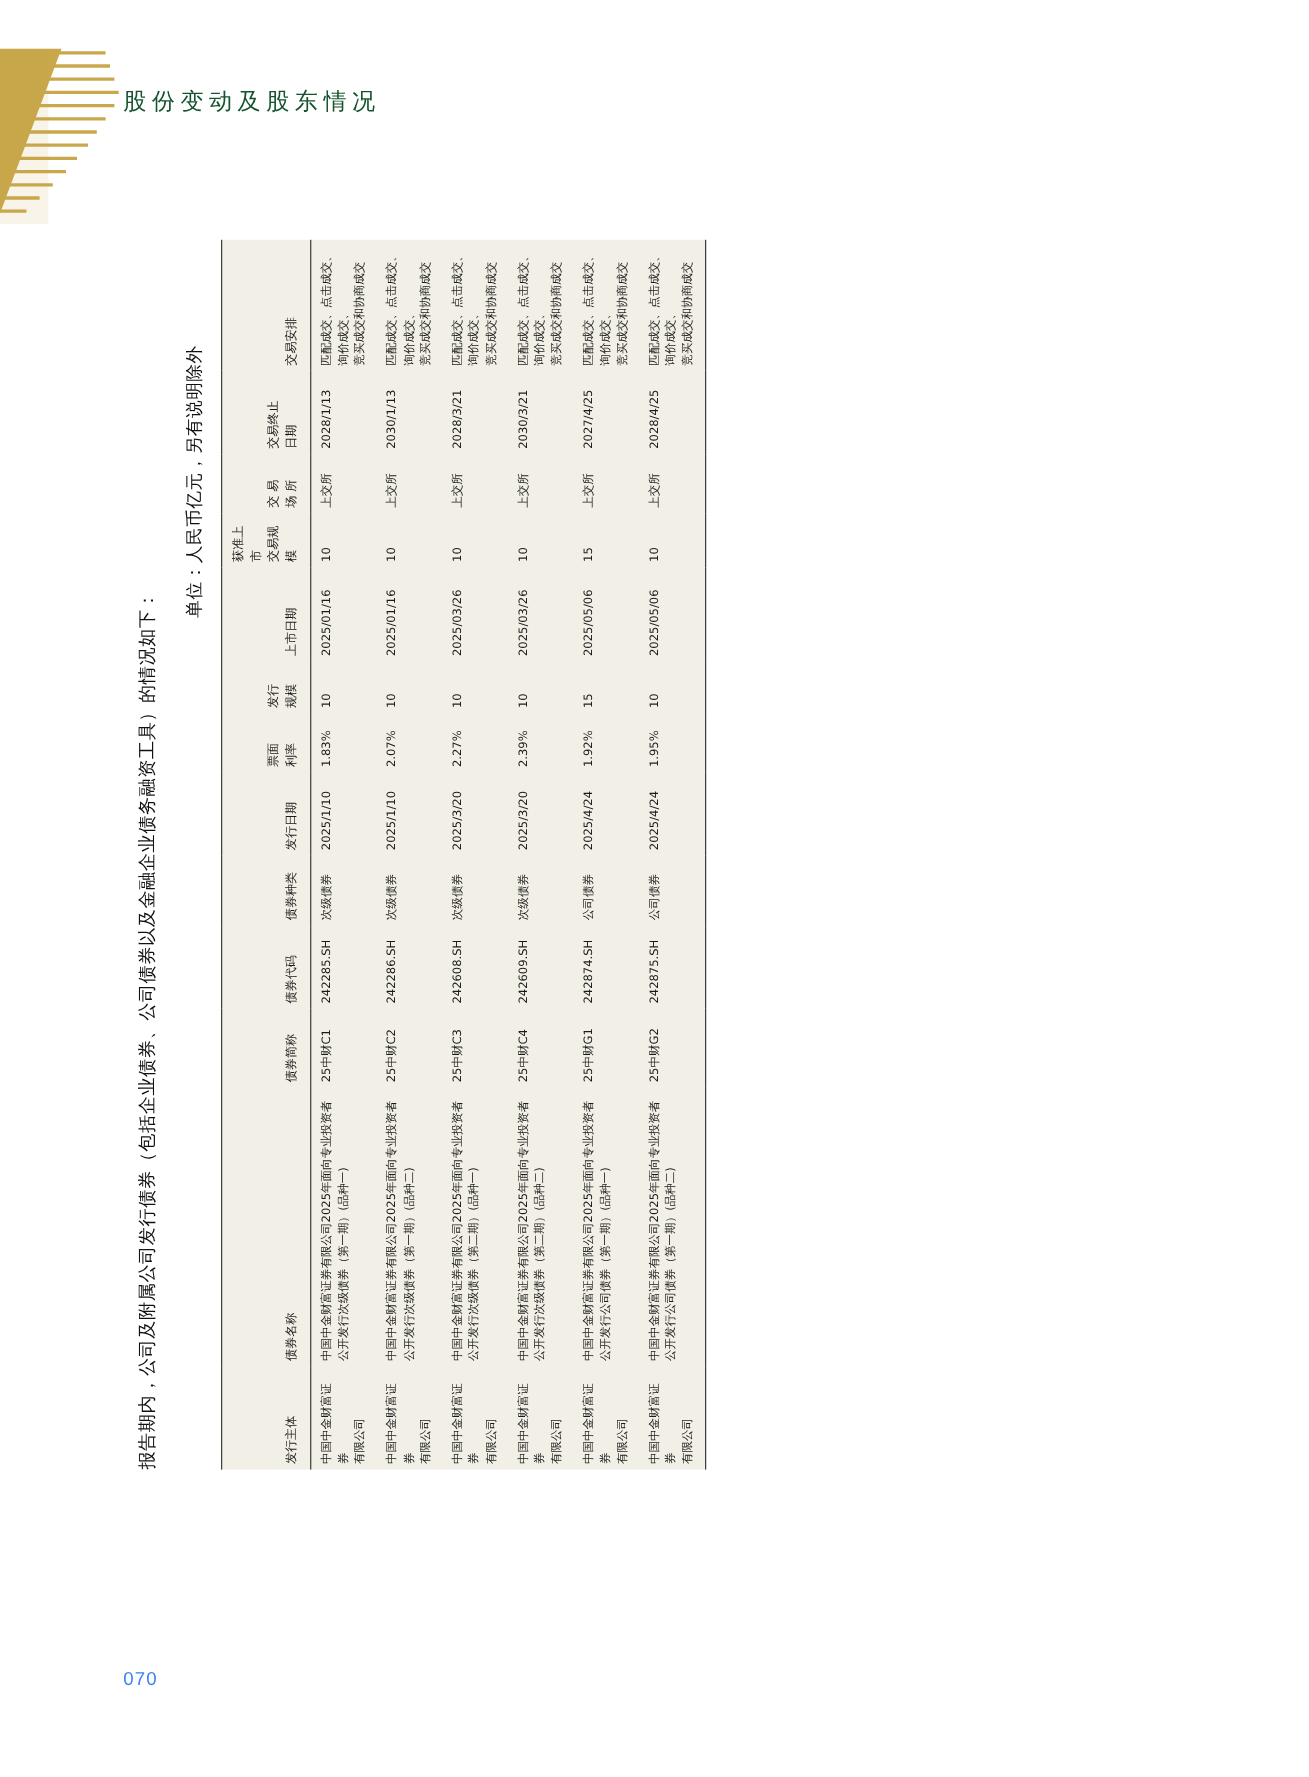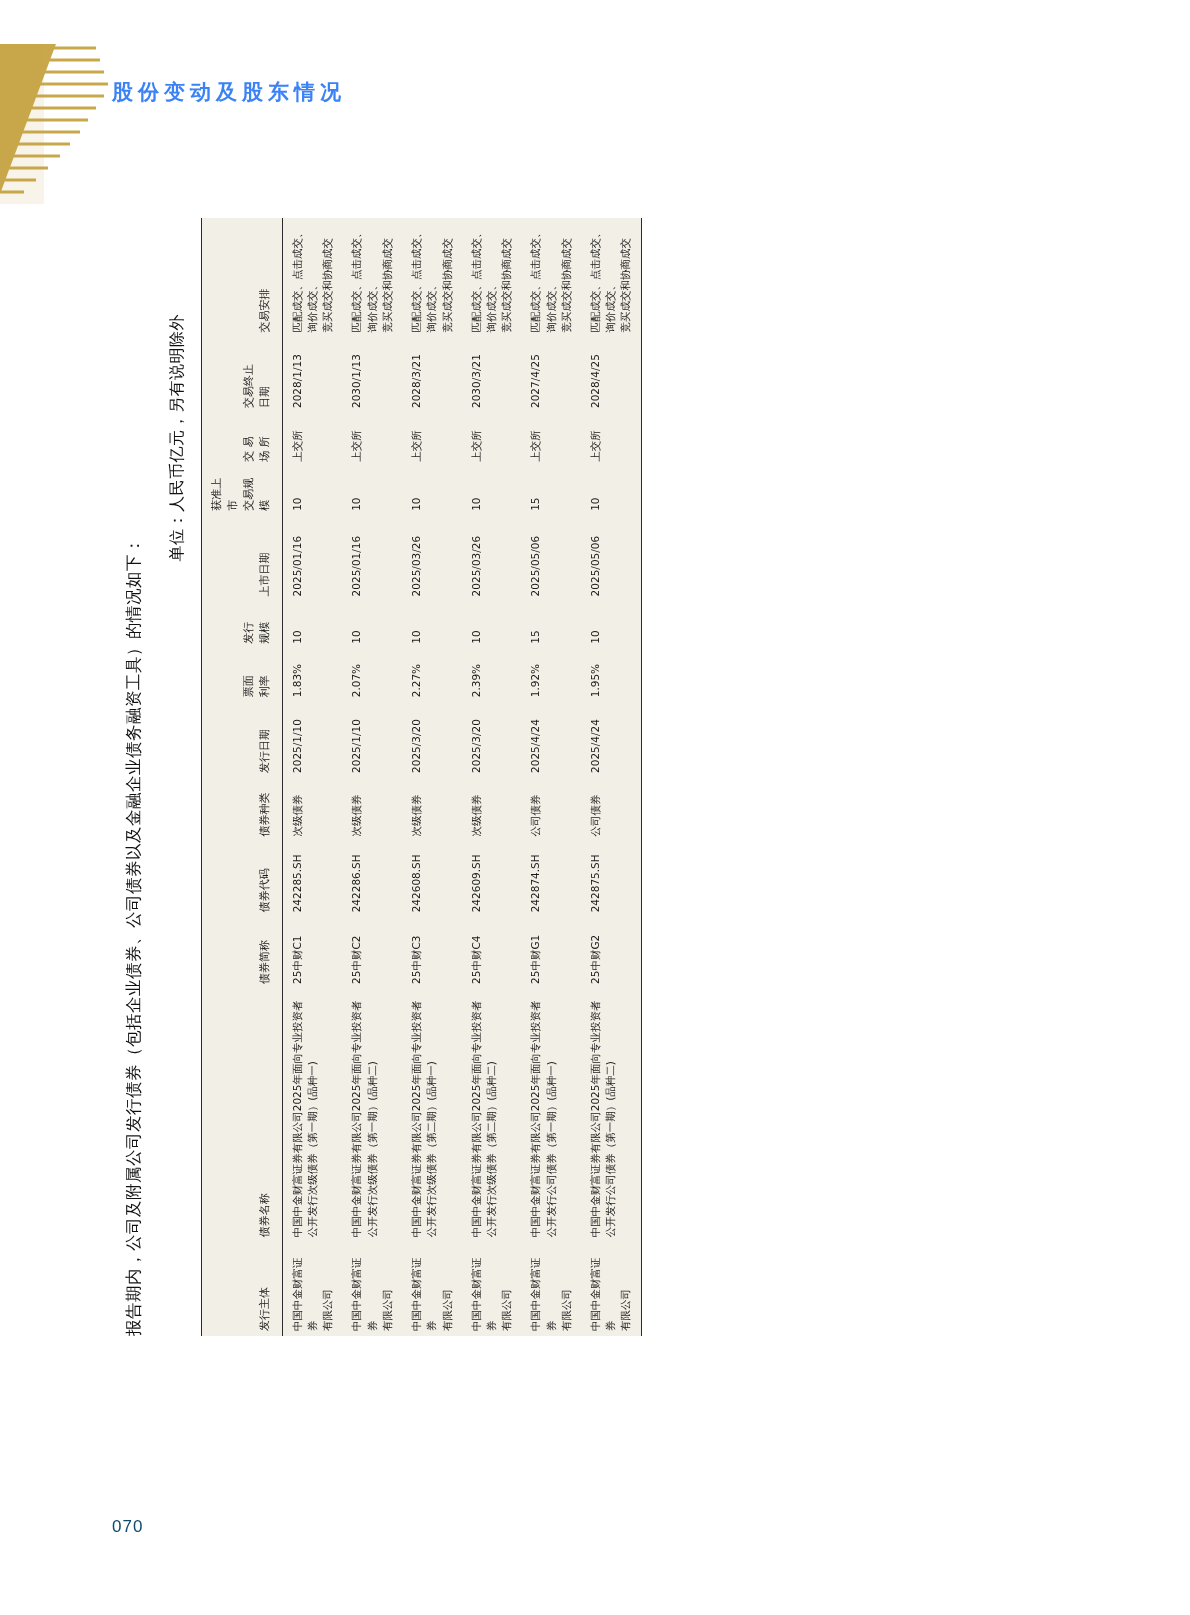--- a/index.html
+++ b/index.html
@@ -25,33 +25,33 @@
     height: 160px;
   }
 
   
   .page-header {
     position: absolute;
     left: 112px;
     top: 78px;
     font-size: 21px;
     letter-spacing: 5px;
-    color: #3b82f6;
+    color: #14532d;
     font-family: "DejaVu Serif", "Liberation Serif", serif;
-    font-weight: 700;
+    font-weight: 400;
   }
 
   
   .page-number {
     position: absolute;
     left: 112px;
     bottom: 78px;
     font-size: 17px;
     letter-spacing: 1px;
-    color: #0c4a6e;
+    color: #3b82f6;
     font-family: "Liberation Sans", sans-serif;
   }
 
   
   .rotated-stage {
     position: absolute;
     left: 0;
     top: 0;
     width: 1190px;
     height: 1615px;

